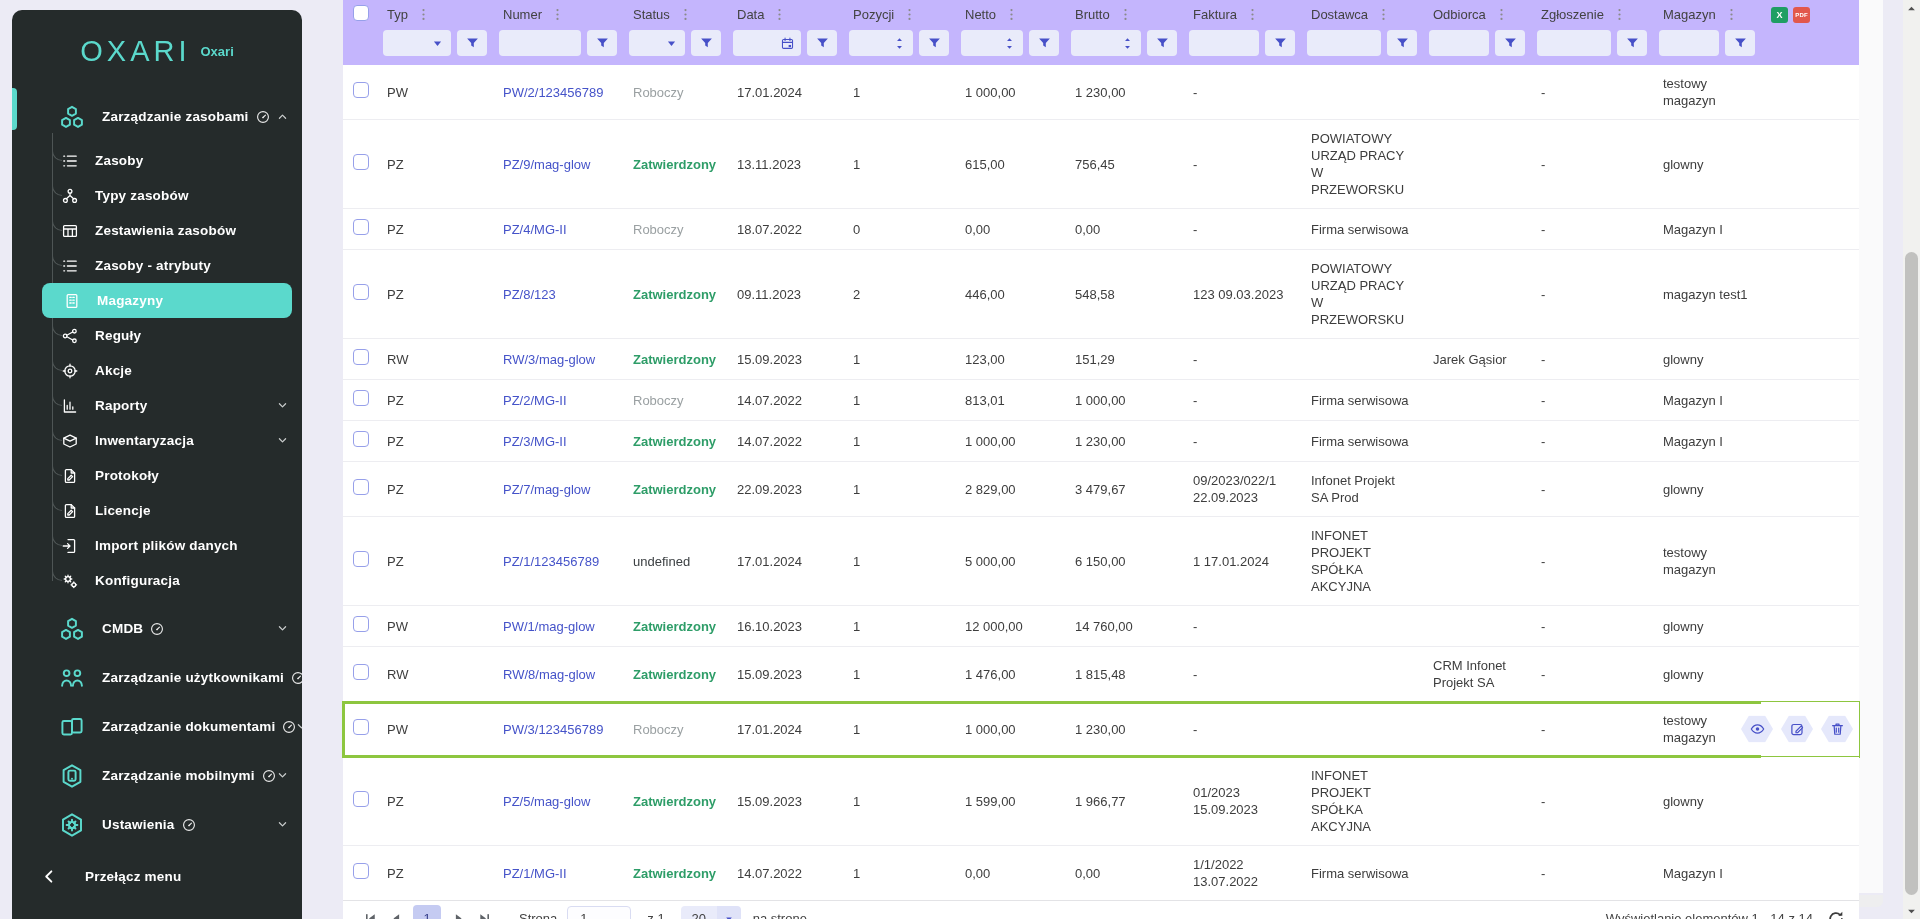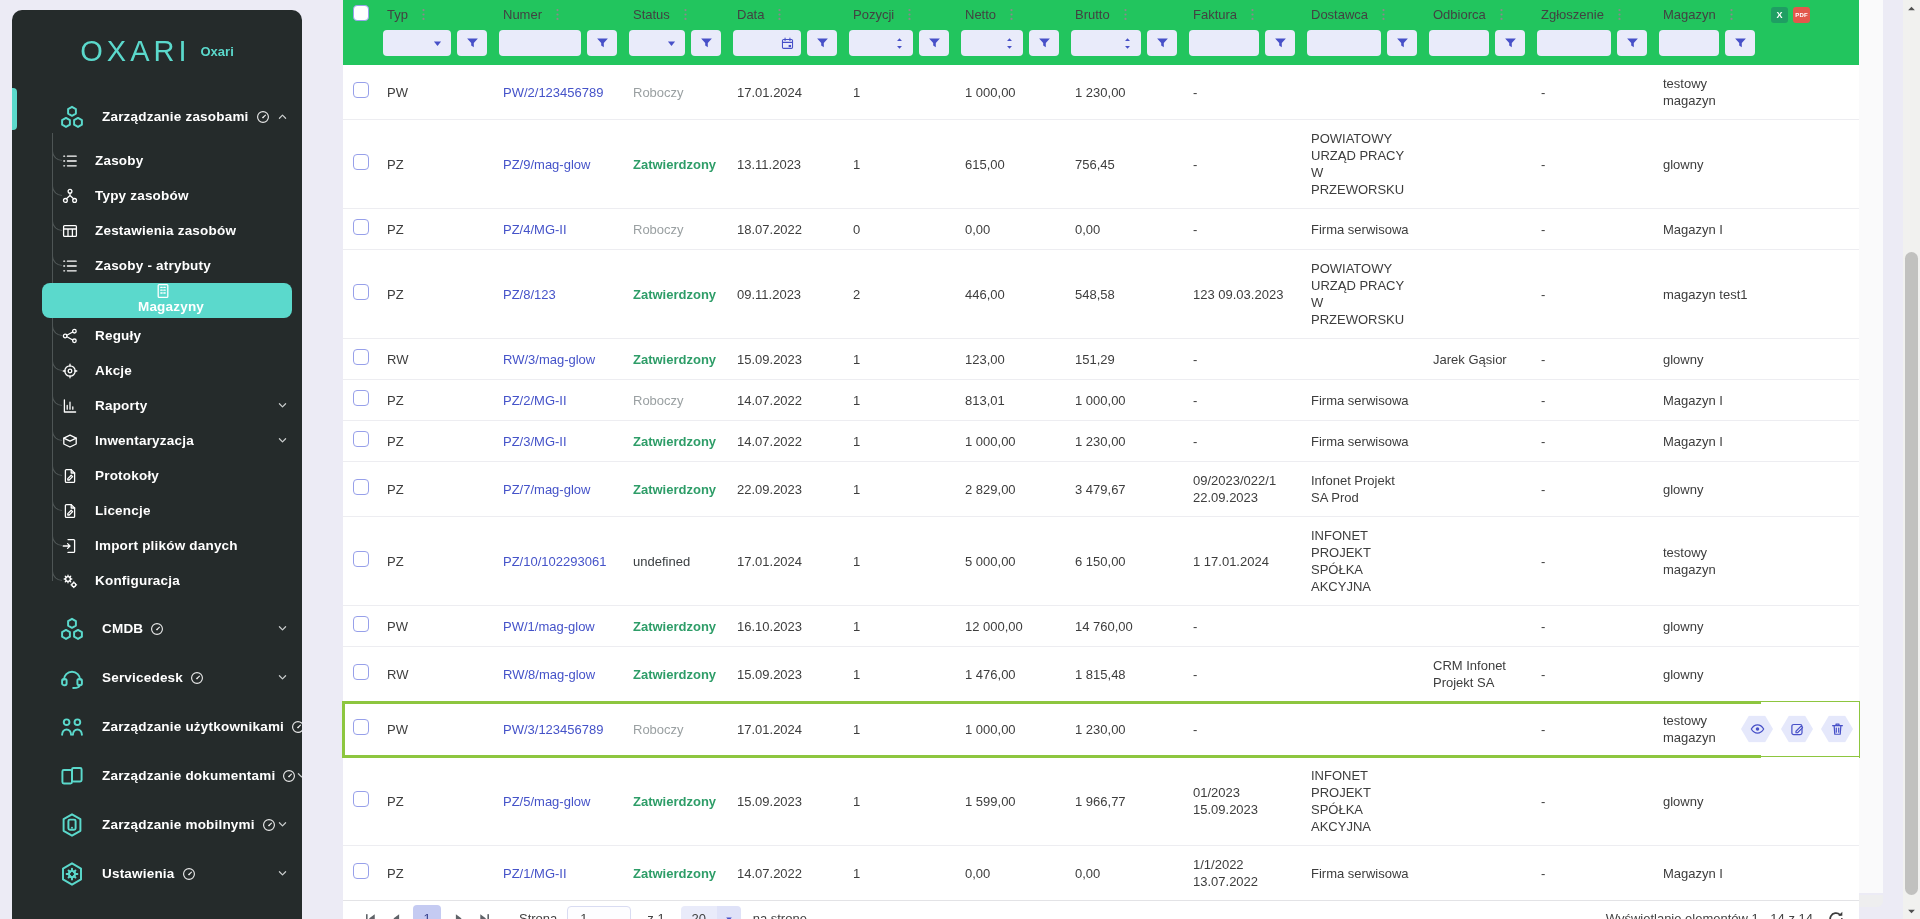--- a/index.html
+++ b/index.html
@@ -23,28 +23,28 @@
   .mi-icon{width:24px;height:24px;color:var(--teal);margin-right:18px;flex:none;}
   .mi-label,.ci-label,.toggle-label{font-size:13.5px;font-weight:700;letter-spacing:.2px;display:flex;align-items:center;gap:7px;white-space:nowrap;}
   .gauge-ic{width:14px;height:14px;color:#e9e9e9;}
   .chev{margin-left:auto;width:11px;height:11px;color:#c9cccc;flex:none;}
   .m-children{position:relative;padding:2px 0 6px;}
   .trunk{position:absolute;left:40px;top:-8px;bottom:23px;width:1px;background:#4e5555;}
   .c-item{display:flex;align-items:center;height:35px;padding:0 14px 0 50px;color:#fff;position:relative;cursor:pointer;}
   .branch{position:absolute;left:40px;top:calc(50% - 15px);width:10px;height:15px;
     border-left:1px solid #4e5555;border-bottom:1px solid #4e5555;border-bottom-left-radius:10px;}
   .ci-icon{width:16px;height:16px;margin-right:17px;color:#fff;flex:none;}
-  .c-item.active{background:var(--teal);border-radius:8px;margin-left:30px;margin-right:10px;padding-left:22px;flex-direction:column;}
+  .c-item.active{background:var(--teal);border-radius:8px;margin-left:30px;margin-right:10px;padding-left:22px;}
   .toggle-row{display:flex;align-items:center;height:46px;padding:0 14px 0 30px;color:#fff;margin-top:4px;cursor:pointer;}
   .toggle-ic{width:15px;height:15px;color:#fff;margin-right:28px;}
 
   
   .card{position:absolute;left:343px;top:0;width:1516px;background:#fff;border-radius:0 0 8px 8px;z-index:1;}
   .card-side{position:absolute;left:1859px;top:0;width:24px;height:893px;background:#fafafb;z-index:1;}
-  table{border-collapse:collapse;table-layout:fixed;width:1516px;background:#22c55e;font-size:13px;}
+  table{border-collapse:collapse;table-layout:fixed;width:1516px;background:#c4b5fd;font-size:13px;}
   thead th{font-weight:400;text-align:left;color:#424242;}
   tr.labels th{padding:5px 10px 2px;height:24px;white-space:nowrap;}
   .h-wrap{display:inline-flex;align-items:center;gap:9px;}
   .kebab{width:13px;height:13px;color:#8a8a8a;cursor:pointer;}
   .exports{display:flex;gap:5px;align-items:center;}
   .xls,.pdfb{width:17px;height:16px;border-radius:3px;color:#fff;font-weight:700;display:flex;align-items:center;justify-content:center;cursor:pointer;}
   .xls{background:var(--excel);font-size:9px;}
   .pdfb{background:var(--pdf);font-size:6px;letter-spacing:.2px;}
   tr.filters th{padding:4px 6px 9px;}
   .fwrap{display:flex;gap:6px;align-items:center;}
@@ -302,45 +302,20 @@
         </span>
       <span class="chev">
           <svg viewBox="0 0 16 16" fill="none" stroke="currentColor" stroke-width="1.3" stroke-linecap="round" stroke-linejoin="round">
             <path d="M3.5 5.5L8 10l4.5-4.5" stroke-width="1.8"></path>
           </svg>
         </span>
     </div>
       <div class="m-item">
       <span class="mi-icon">
           <svg viewBox="0 0 16 16" fill="none" stroke="currentColor" stroke-width="1.3" stroke-linecap="round" stroke-linejoin="round">
-            <path d="M2.6 9.2a5.4 5.4 0 0110.8 0"></path>
-            <rect x="1.4" y="8.6" width="3" height="4.2" rx="1.2"></rect>
-            <rect x="11.6" y="8.6" width="3" height="4.2" rx="1.2"></rect>
-            <path d="M13 12.8c0 1.4-2 1.9-4.2 1.9"></path>
-          </svg>
-        </span>
-      <span class="mi-label">
-          <span>Servicedesk</span>
-      <span class="gauge-ic">
-            <svg viewBox="0 0 16 16" fill="none" stroke="currentColor" stroke-width="1.3" stroke-linecap="round" stroke-linejoin="round">
-              <circle cx="8" cy="8" r="6.2"></circle>
-              <path d="M8 8.6l2.8-2.8"></path>
-              <circle cx="8" cy="8.6" r=".9" fill="currentColor" stroke="none"></circle>
-            </svg>
-          </span>
-        </span>
-      <span class="chev">
-          <svg viewBox="0 0 16 16" fill="none" stroke="currentColor" stroke-width="1.3" stroke-linecap="round" stroke-linejoin="round">
-            <path d="M3.5 5.5L8 10l4.5-4.5" stroke-width="1.8"></path>
-          </svg>
-        </span>
-    </div>
-      <div class="m-item">
-      <span class="mi-icon">
-          <svg viewBox="0 0 16 16" fill="none" stroke="currentColor" stroke-width="1.3" stroke-linecap="round" stroke-linejoin="round">
             <circle cx="4.4" cy="4.8" r="1.9"></circle>
             <circle cx="11.6" cy="4.8" r="1.9"></circle>
             <path d="M1.4 13.2c0-2 1.4-3.6 3-3.6s3 1.6 3 3.6M8.6 13.2c0-2 1.4-3.6 3-3.6s3 1.6 3 3.6"></path>
           </svg>
         </span>
       <span class="mi-label">
           <span>Zarządzanie użytkownikami</span>
       <span class="gauge-ic">
             <svg viewBox="0 0 16 16" fill="none" stroke="currentColor" stroke-width="1.3" stroke-linecap="round" stroke-linejoin="round">
               <circle cx="8" cy="8" r="6.2"></circle>
@@ -901,21 +876,21 @@
 22.09.2023</td>
     <td>Infonet Projekt SA Prod</td>
     <td></td>
     <td>-</td>
     <td>glowny</td>
     <td class="act-td"></td>
         </tr>
         <tr class="">
     <td><span class="cb"></span></td>
     <td>PZ</td>
-    <td><a class="lnk">PZ/10/102293061</a></td>
+    <td><a class="lnk">PZ/1/123456789</a></td>
     <td><span class="st-dark">undefined</span></td>
     <td>17.01.2024</td>
     <td>1</td>
     <td>5 000,00</td>
     <td>6 150,00</td>
     <td class="pre">1 17.01.2024</td>
     <td>INFONET PROJEKT SPÓŁKA AKCYJNA</td>
     <td></td>
     <td>-</td>
     <td>testowy magazyn</td>

